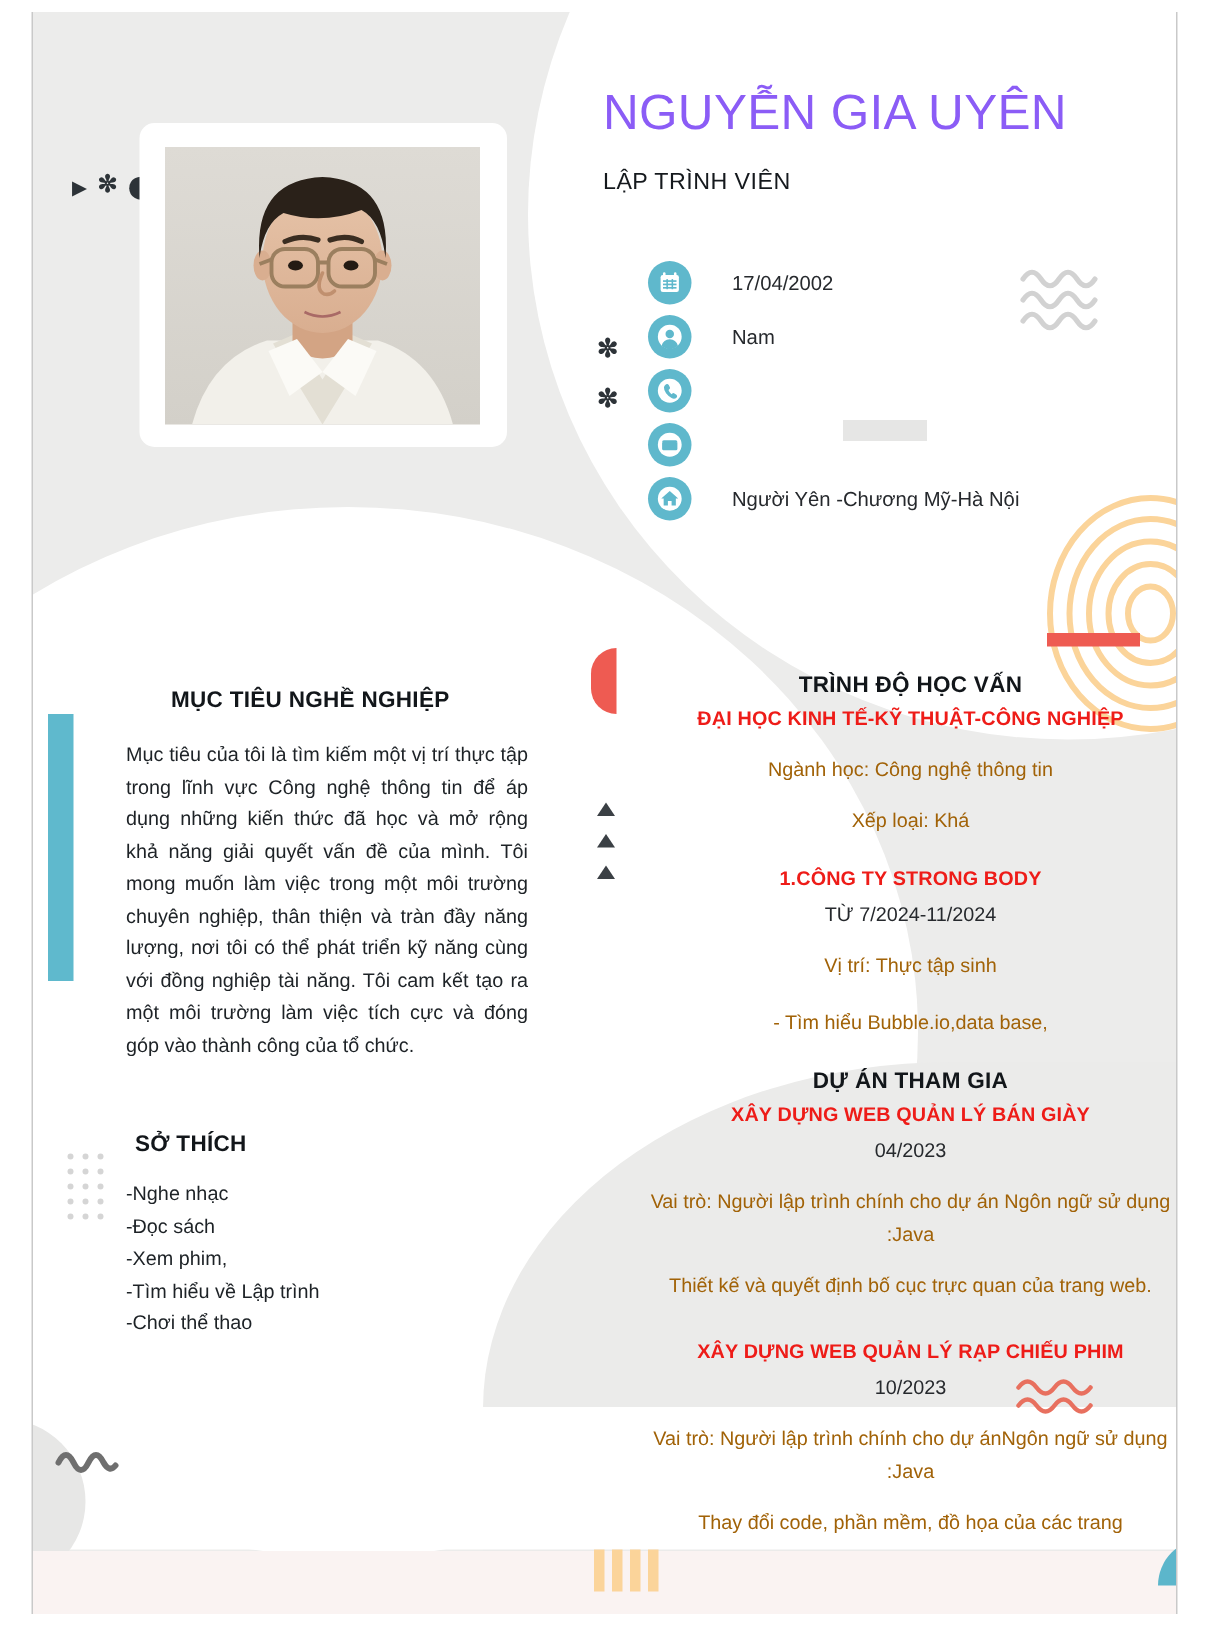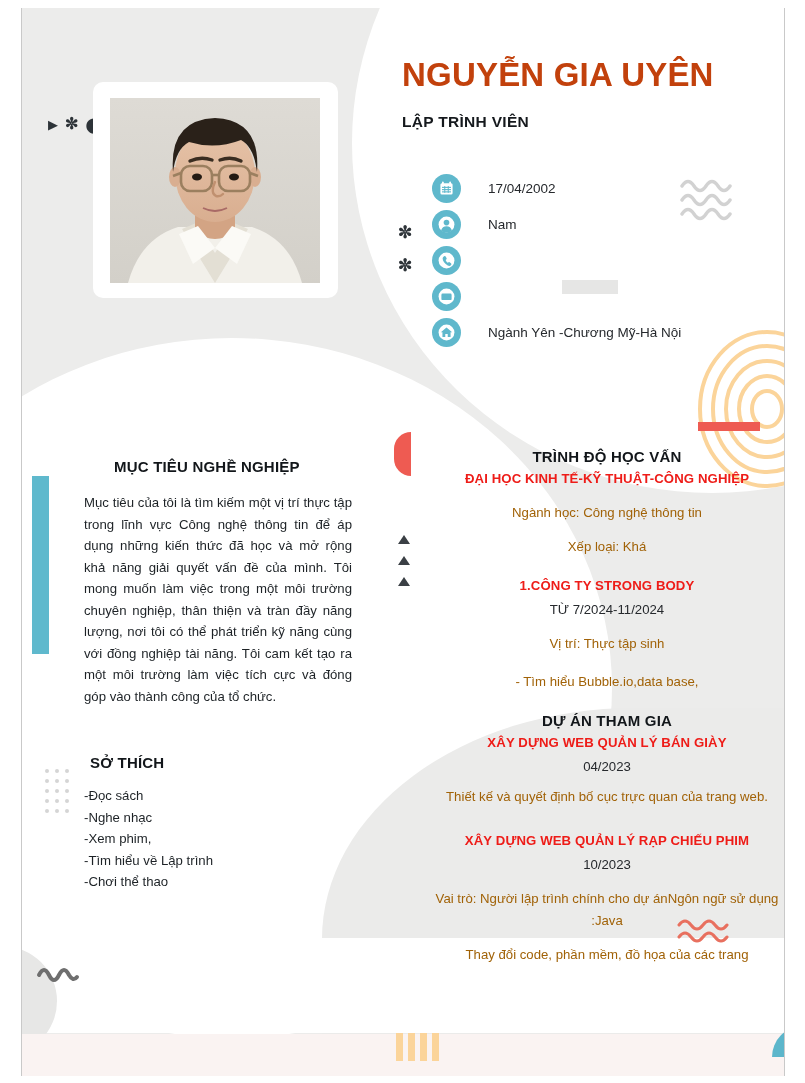--- a/index.html
+++ b/index.html
@@ -189,30 +189,30 @@
     background: #d9d6d0;
   }
   .photo svg { display: block; }
 
   
   .name {
     position: absolute;
     left: 380px; top: 48px;
     width: 400px;
     font-size: 33px;
-    font-weight: bold;
+    font-weight: normal;
     letter-spacing: 0.2px;
-    color: #c2410c;
+    color: #8b5cf6;
     z-index: 8;
   }
   .job-title {
     position: absolute;
     left: 380px; top: 105px;
     font-size: 15.5px;
-    font-weight: bold;
+    font-weight: normal;
     letter-spacing: 0.3px;
     color: #15191d;
     z-index: 8;
   }
 
   
   .contact {
     position: absolute;
     left: 410px; top: 162px;
     z-index: 8;
@@ -520,33 +520,33 @@
         <div class="c-text"></div>
       </div>
 
       <div class="contact-row">
         <div class="c-icon">
           <svg width="17" height="17" viewBox="0 0 18 18">
             <circle cx="9" cy="9" r="8.4" fill="#ffffff"></circle>
             <path d="M9 3.6 l6 5.2 h-1.7 v5 h-3 v-3.2 h-2.6 v3.2 h-3 v-5 h-1.7 z" fill="#5fb8cc"></path>
           </svg>
         </div>
-        <div class="c-text">Ngành Yên -Chương Mỹ-Hà Nội</div>
+        <div class="c-text">Người Yên -Chương Mỹ-Hà Nội</div>
       </div>
 
     </div>
 
     <div class="left-col">
       <div class="sec-title objective-title">MỤC TIÊU NGHỀ NGHIỆP</div>
       <div class="objective-body">Mục tiêu của tôi là tìm kiếm một vị trí thực tập trong lĩnh vực Công nghệ thông tin để áp dụng những kiến thức đã học và mở rộng khả năng giải quyết vấn đề của mình. Tôi mong muốn làm việc trong một môi trường chuyên nghiệp, thân thiện và tràn đầy năng lượng, nơi tôi có thể phát triển kỹ năng cùng với đồng nghiệp tài năng. Tôi cam kết tạo ra một môi trường làm việc tích cực và đóng góp vào thành công của tổ chức.</div>
 
       <div class="sec-title hobby-title">SỞ THÍCH</div>
       <div class="hobby-list">
+        <div>-Nghe nhạc</div>
         <div>-Đọc sách</div>
-        <div>-Nghe nhạc</div>
         <div>-Xem phim,</div>
         <div>-Tìm hiểu về Lập trình</div>
         <div>-Chơi thể thao</div>
       </div>
     </div>
 
     <div class="right-col">
 
       <div class="blk-title">TRÌNH ĐỘ HỌC VẤN</div>
       <div class="blk-sub">ĐẠI HỌC KINH TẾ-KỸ THUẬT-CÔNG NGHIỆP</div>
@@ -558,20 +558,21 @@
       <div class="blk-sub">1.CÔNG TY STRONG BODY</div>
       <div class="blk-date">TỪ 7/2024-11/2024</div>
       <div class="blk-line">Vị trí: Thực tập sinh</div>
       <div class="blk-line">- Tìm hiểu Bubble.io,data base,</div>
 
       <div class="gap-lg"></div>
 
       <div class="blk-title">DỰ ÁN THAM GIA</div>
       <div class="blk-sub">XÂY DỰNG WEB QUẢN LÝ BÁN GIÀY</div>
       <div class="blk-date">04/2023</div>
+      <div class="blk-line">Vai trò: Người lập trình chính cho dự án Ngôn ngữ sử dụng :Java</div>
       <div class="blk-line tight">Thiết kế và quyết định bố cục trực quan của trang web.</div>
 
       <div class="gap-lg"></div>
 
       <div class="blk-sub">XÂY DỰNG WEB QUẢN LÝ RẠP CHIẾU PHIM</div>
       <div class="blk-date">10/2023</div>
       <div class="blk-line">Vai trò: Người lập trình chính cho dự ánNgôn ngữ sử dụng :Java</div>
       <div class="blk-line tight">Thay đổi code, phần mềm, đồ họa của các trang</div>
 
     </div>

